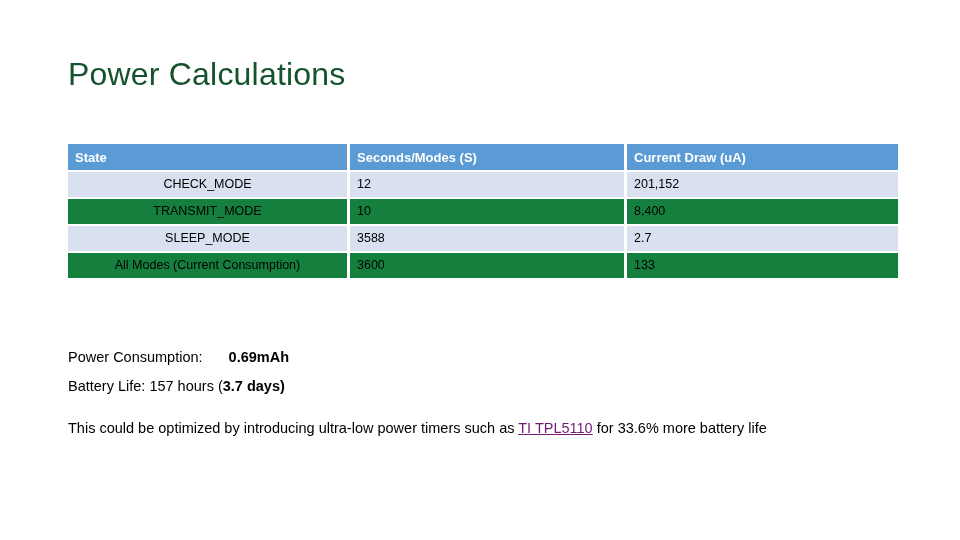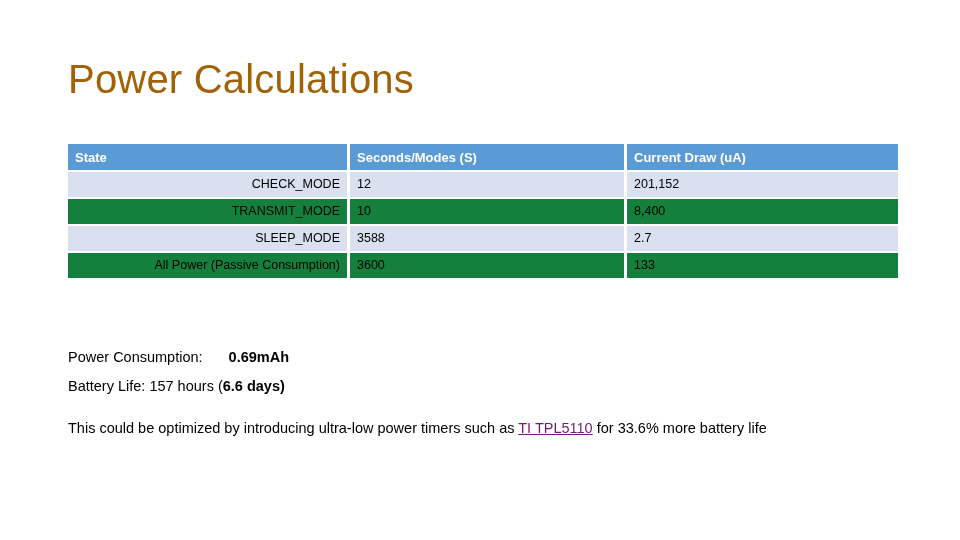--- a/index.html
+++ b/index.html
@@ -15,24 +15,24 @@
     font-family: "Liberation Sans", sans-serif;
     color: #000000;
     -webkit-font-smoothing: antialiased;
   }
 
   
   .slide-title {
     position: absolute;
     left: 68px;
     top: 56px;
-    font-size: 40px;
+    font-size: 32px;
     font-weight: 300;
     letter-spacing: 0.2px;
-    color: #a16207;
+    color: #14532d;
     line-height: 1.15;
     white-space: nowrap;
   }
 
   
   .table-wrap {
     position: absolute;
     left: 68px;
     top: 144px;
     width: 824px;
@@ -63,21 +63,21 @@
     height: 26px;
     font-size: 13px;
   }
   col.c-state    { width: 279px; }
   col.c-seconds  { width: 274px; }
   col.c-current  { width: 271px; }
 
   tbody tr.row-odd td  { background: #d9e1f0; }
   tbody tr.row-even td { background: #15803d; }
 
-  td.cell-label  { text-align: right; }
+  td.cell-label  { text-align: center; }
   td.cell-number { }
 
   
   .note {
     position: absolute;
     left: 68px;
     font-size: 14.5px;
     color: #000000;
     white-space: nowrap;
     line-height: 1;
@@ -123,31 +123,31 @@
         <td class="cell-label">TRANSMIT_MODE</td>
         <td class="cell-number">10</td>
         <td class="cell-number">8,400</td>
       </tr>
       <tr class="row-odd">
         <td class="cell-label">SLEEP_MODE</td>
         <td class="cell-number">3588</td>
         <td class="cell-number">2.7</td>
       </tr>
       <tr class="row-even">
-        <td class="cell-label">All Power (Passive Consumption)</td>
+        <td class="cell-label">All Modes (Current Consumption)</td>
         <td class="cell-number">3600</td>
         <td class="cell-number">133</td>
       </tr>
     </tbody>
   </table>
 </div>
 
 <div class="note note-power">
   <span>Power Consumption:</span><span class="gap"></span><b>0.69mAh</b>
 </div>
 
 <div class="note note-battery">
-  <span>Battery Life: 157 hours (</span><b>6.6 days</b><b>)</b>
+  <span>Battery Life: 157 hours (</span><b>3.7 days</b><b>)</b>
 </div>
 
 <div class="note note-optimize">
   <span>This could be optimized by introducing ultra-low power timers such as </span><a href="#" class="inline-link">TI TPL5110</a><span> for 33.6% more battery life</span>
 </div>
 
 </body></html>

